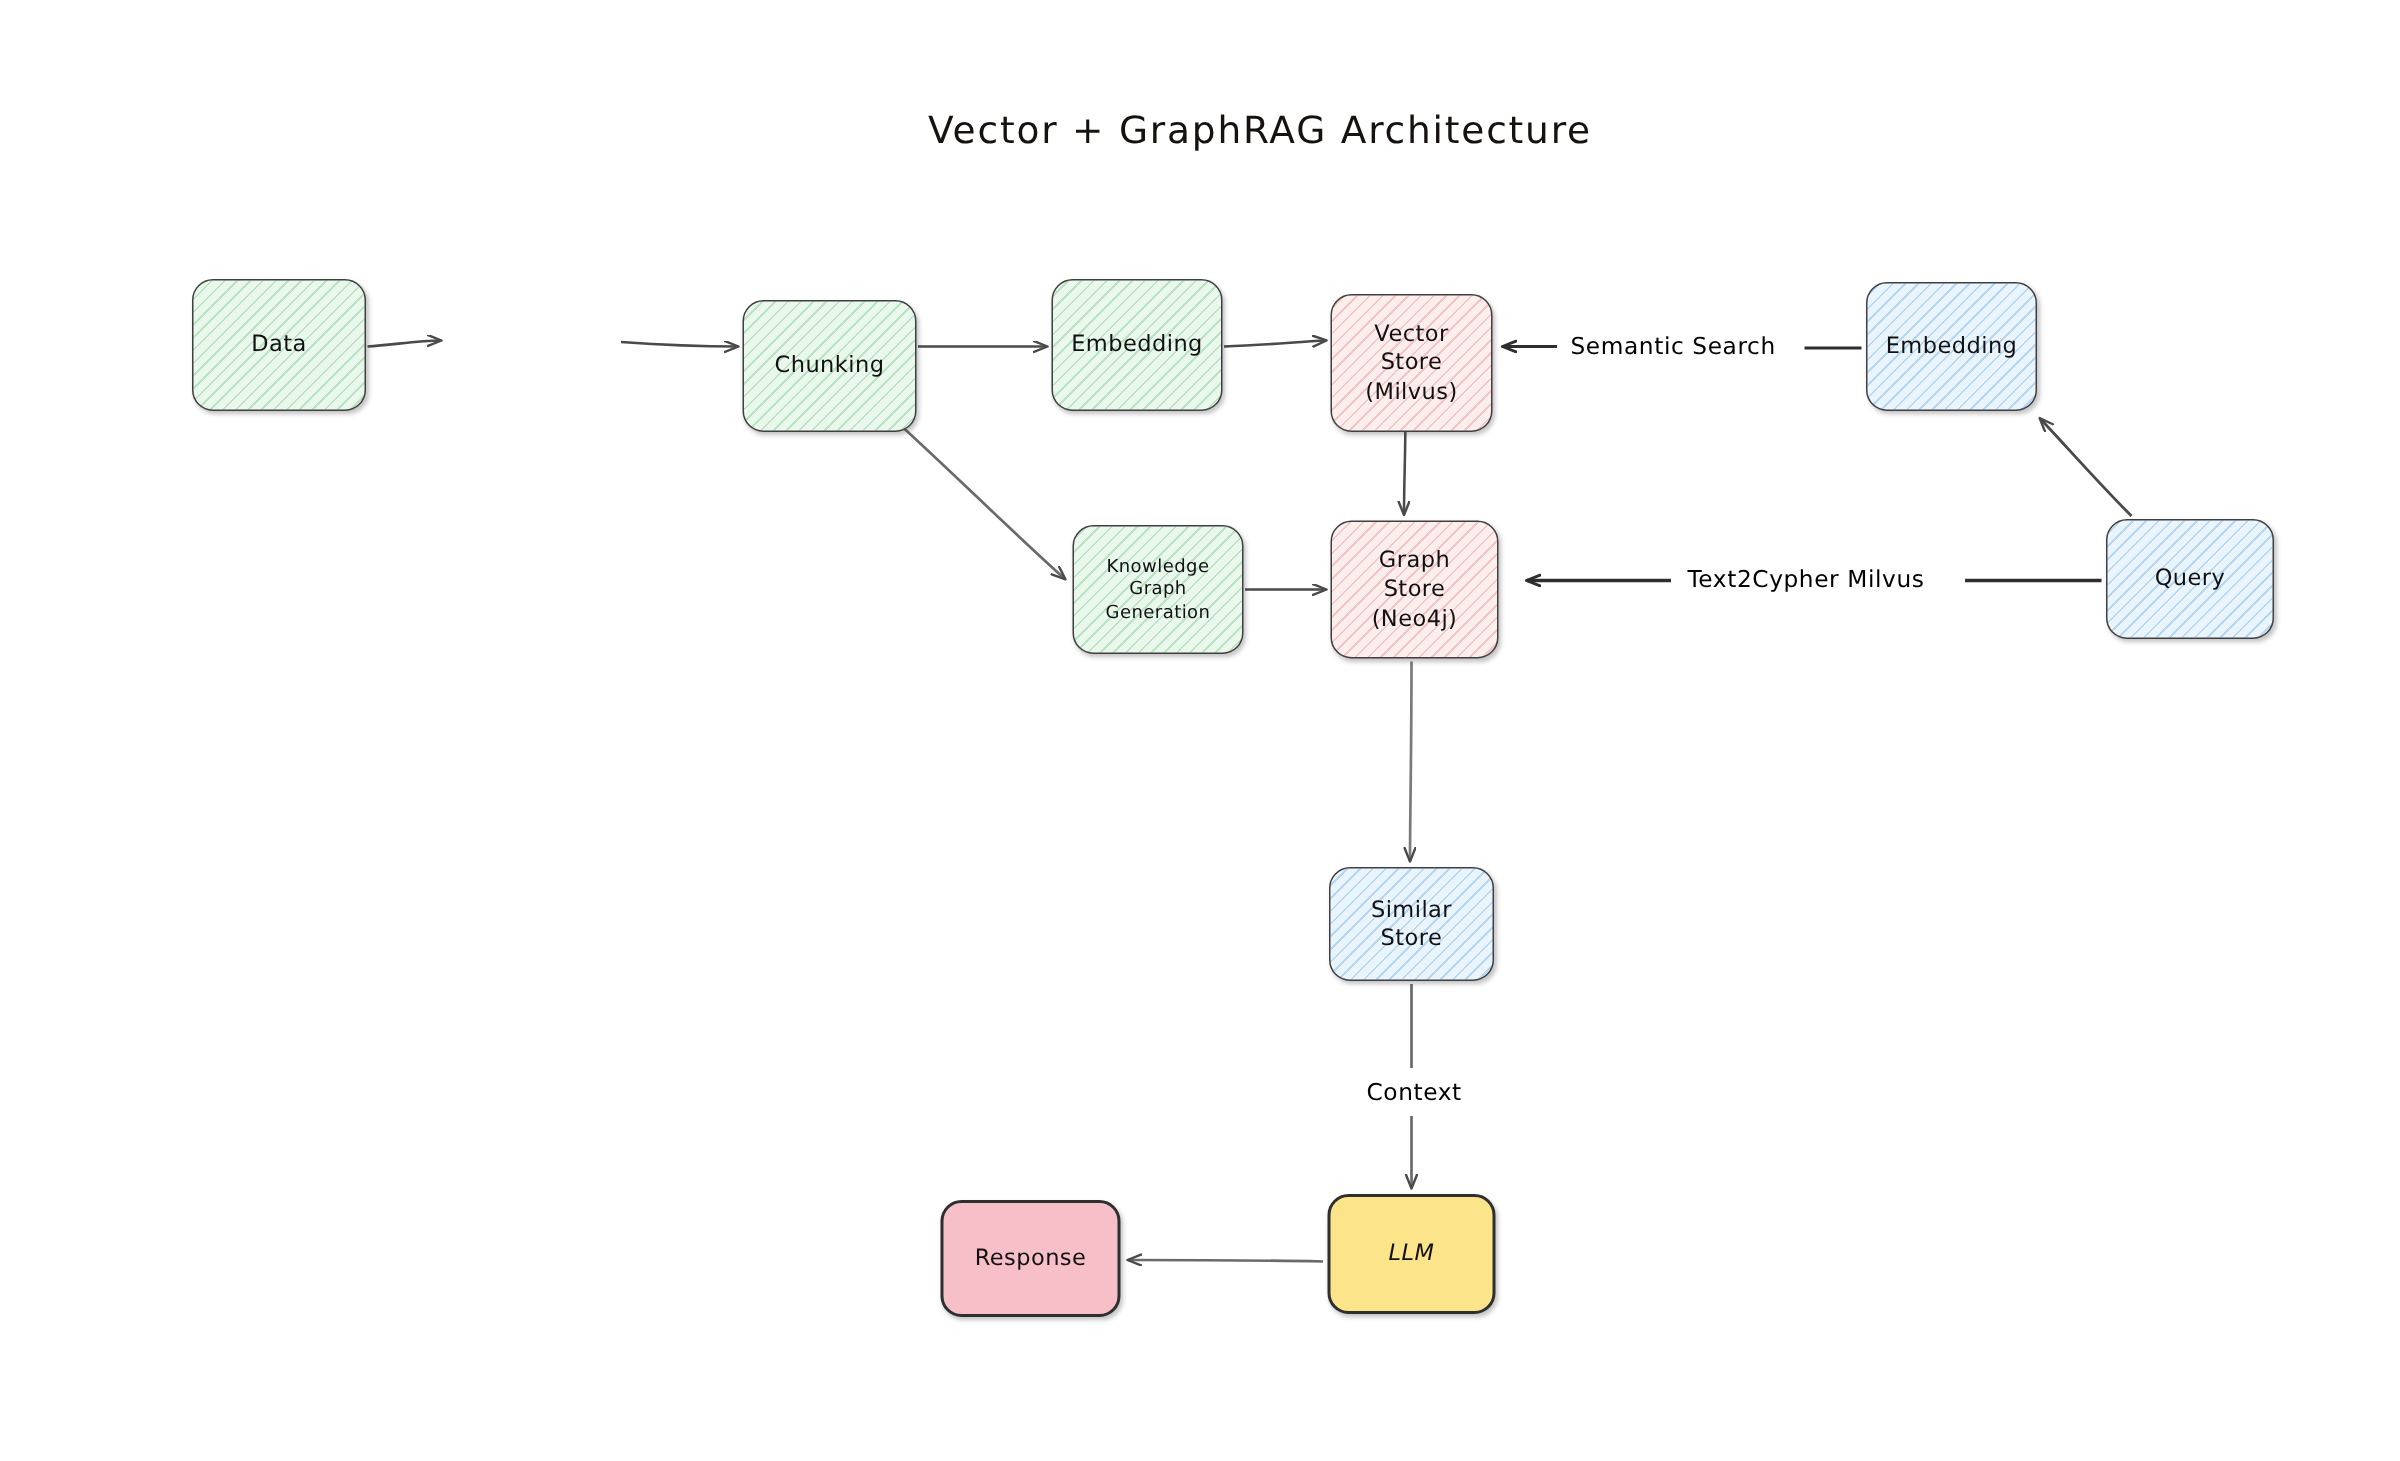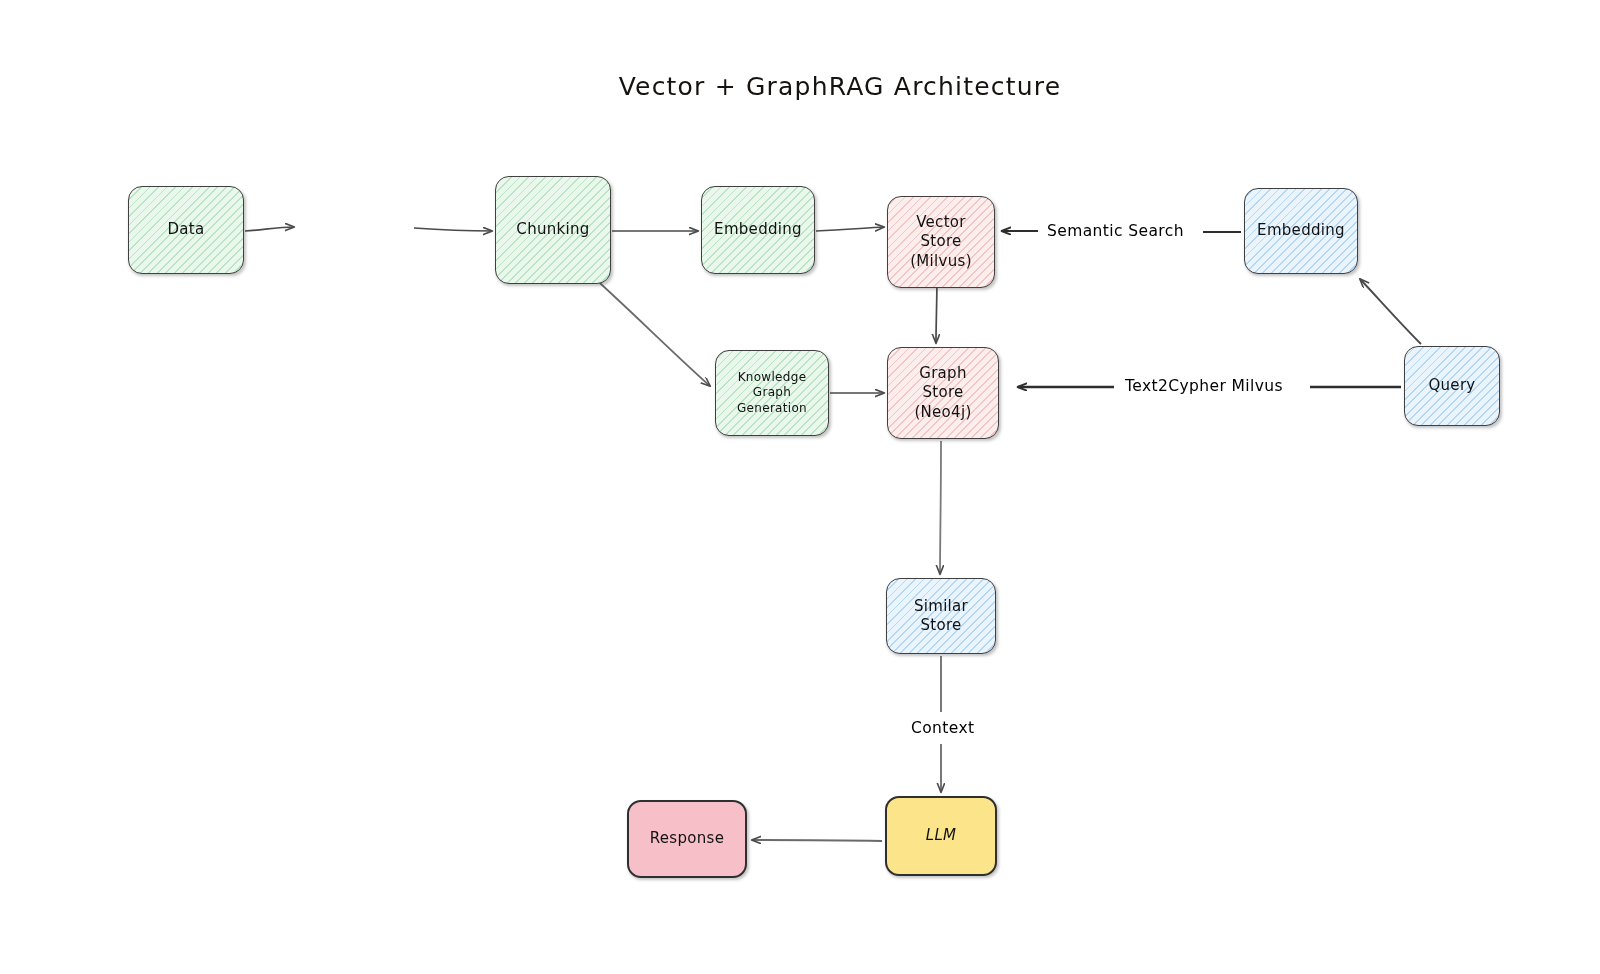--- a/index.html
+++ b/index.html
@@ -165,21 +165,21 @@
     <path d="M901,744 L901,792" fill="none" stroke="#6a6a6a" stroke-width="1.8" marker-end="url(#ah)"></path>
 
     <path d="M842,841 C790,840 750,840 712,840" fill="none" stroke="#6a6a6a" stroke-width="1.8" marker-end="url(#ah)"></path>
   </svg>
 
   <div class="node n-green" style="left:88px;  top:186px;  width:116px; height:88px;">
     <span class="node-label">Data</span>
   </div>
 
 
-  <div class="node n-green" style="left:455px; top:176px;  width:116px; height:108px;">
+  <div class="node n-green" style="left:455px; top:200px;  width:116px; height:88px;">
     <span class="node-label">Chunking</span>
   </div>
 
   <div class="node n-green" style="left:661px; top:186px;  width:114px; height:88px;">
     <span class="node-label">Embedding</span>
   </div>
 
   <div class="node n-pink" style="left:847px; top:196px;  width:108px; height:92px;">
     <span class="node-label">Vector
 Store
@@ -195,21 +195,21 @@
 Graph
 Generation</span>
   </div>
 
   <div class="node n-pink" style="left:847px; top:347px;  width:112px; height:92px;">
     <span class="node-label">Graph
 Store
 (Neo4j)</span>
   </div>
 
-  <div class="node n-blue" style="left:1364px; top:346px; width:96px; height:80px;">
+  <div class="node n-blue" style="left:1364px; top:346px; width:112px; height:80px;">
     <span class="node-label">Query</span>
   </div>
 
   <div class="node n-blue" style="left:846px; top:578px;  width:110px; height:76px;">
     <span class="node-label">Similar
 Store</span>
   </div>
 
   <div class="node n-yellow" style="left:845px; top:796px; width:112px; height:80px; font-style:italic;">
     <span class="node-label">LLM</span>

